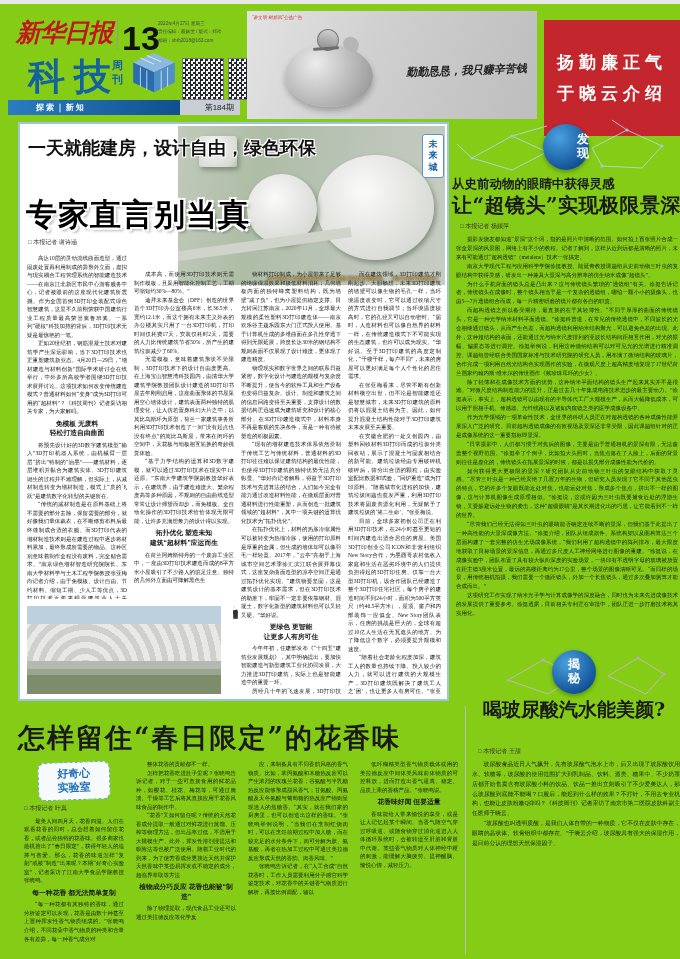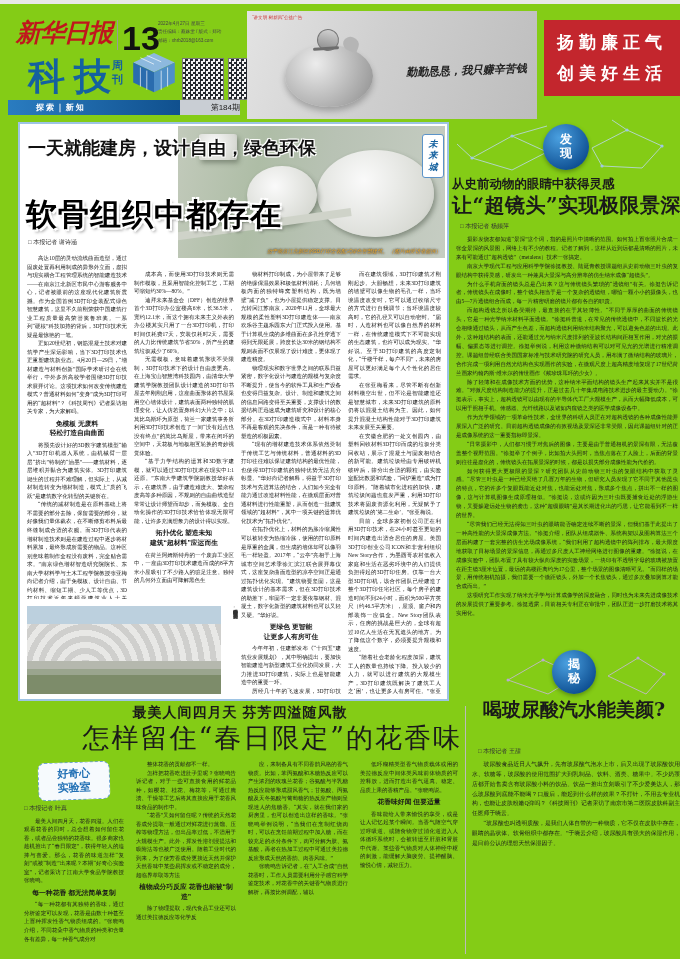--- a/index.html
+++ b/index.html
@@ -19,43 +19,43 @@
       background:repeating-conic-gradient(#23282d 0% 25%,#f4f4f4 0% 50%) 0 0/5px 5px;}
   .brand-big{left:28px;top:48px;font-size:37px;font-weight:bold;color:#14619f;
     font-family:"Liberation Sans",sans-serif;letter-spacing:9px;}
   .brand-small{left:112px;top:54px;font-size:11px;font-weight:bold;color:#14619f;width:12px;
     line-height:1.3;font-family:"Liberation Sans",sans-serif;}
   .cube{left:130px;top:46px;}
   .strip{left:8px;top:96px;width:232px;height:15px;display:flex;font-family:"Liberation Sans",sans-serif;}
   .strip-blue{width:144px;background:linear-gradient(90deg,#2a7cc0,#10508e);color:#fff;
     font-size:8px;font-weight:bold;display:flex;align-items:center;padding-left:28px;letter-spacing:2px;}
   .strip-gray{flex:1;background:#c9ced4;color:#222;font-size:8px;display:flex;align-items:center;
-    justify-content:flex-end;}
+    justify-content:flex-end;padding-right:6px;}
   
   .psa{left:247px;top:7px;width:290px;height:108px;background:linear-gradient(110deg,#e3e3e3,#cfcfcf 45%,#bdbdbd);
     overflow:hidden;}
   .psa-tag{position:absolute;left:5px;top:4px;font-size:4.6px;color:#c33;font-family:"Liberation Sans",sans-serif;}
   .pig-body{position:absolute;left:38px;top:34px;width:88px;height:62px;border-radius:50%;
     background:radial-gradient(circle at 35% 30%,#ececec,#a8a8a8 70%,#8a8a8a);box-shadow:0 4px 6px rgba(0,0,0,.25);}
   .pig-ear{position:absolute;left:96px;top:26px;width:16px;height:14px;border-radius:50% 50% 0 50%;
     background:#b5b5b5;transform:rotate(20deg);}
   .pig-coin{position:absolute;left:70px;top:18px;width:20px;height:20px;border-radius:50%;
     background:linear-gradient(#cfcfcf,#8f8f8f);border:1px solid #777;transform:rotate(12deg);}
   .pig-slot{position:absolute;left:66px;top:36px;width:26px;height:3px;background:#6d6d6d;border-radius:2px;transform:rotate(-4deg);}
   .psa-script{position:absolute;right:10px;top:52px;font-size:11px;font-style:italic;font-weight:bold;
     color:#222;font-family:"DejaVu Serif",serif;transform:rotate(-2deg);}
-  .slogan-box{left:544px;top:16px;width:136px;height:76px;background:#c3262d;display:flex;flex-direction:column;
+  .slogan-box{left:544px;top:16px;width:136px;height:116px;background:#c3262d;display:flex;flex-direction:column;
     align-items:center;justify-content:center;gap:8px;}
   .slogan-box div{color:#fff;font-size:17px;font-weight:bold;letter-spacing:5px;
     font-family:"Liberation Sans",sans-serif;white-space:nowrap;}
 
   
   .main-frame{left:18px;top:118px;width:427px;height:575px;border:2px solid #9ec4e4;background:#fff;}
-  .main-photo{position:absolute;left:158px;top:2px;right:2px;height:132px;overflow:hidden;
-    background:linear-gradient(100deg,#c2cabb 0%,#aebda6 30%,#b8c2b4 55%,#c6cdc3 100%);font-style:italic;}
+  .main-photo{position:absolute;left:158px;top:2px;right:2px;height:159px;overflow:hidden;
+    background:linear-gradient(100deg,#c2cabb 0%,#aebda6 30%,#b8c2b4 55%,#c6cdc3 100%);}
   .bldg{position:absolute;border-radius:50%;background:radial-gradient(circle at 40% 35%,#fafafa,#d8dad4 75%,#b9bcb4);
     box-shadow:2px 3px 5px rgba(60,70,55,.45);}
   .road{position:absolute;background:#cfd3c9;transform:rotate(-8deg);}
   .photo-cap{position:absolute;right:4px;bottom:3px;font-size:5.2px;color:#f3b033;
     text-shadow:0 0 2px #333,0 0 2px #333;font-family:"Liberation Sans",sans-serif;}
   .future-badge{position:absolute;right:1px;top:8px;width:16px;padding:4px 2px;background:#fff;
     border:1px solid #5b93c8;border-radius:3px;color:#14619f;font-weight:bold;font-size:9px;
     line-height:1.25;text-align:center;font-family:"Liberation Sans",sans-serif;}
   .kicker{position:absolute;left:8px;top:12px;font-size:18px;font-weight:bold;
     font-family:"Liberation Sans",sans-serif;color:#111;white-space:nowrap;
@@ -95,21 +95,21 @@
   .d-title{position:absolute;top:70px;width:100%;text-align:center;font-size:20px;font-weight:bold;
     font-family:"DejaVu Serif",serif;letter-spacing:0.5px;white-space:nowrap;}
   .d-byline{position:absolute;left:8px;top:100px;}
   .d-body{position:absolute;left:4px;right:2px;top:113px;bottom:2px;overflow:hidden;
     font-size:5.5px;line-height:1.62;text-align:justify;}
 
   
   .flower{left:18px;top:700px;width:444px;height:252px;}
   .f-kicker{position:absolute;top:0;width:100%;text-align:center;font-size:14px;font-weight:bold;
     font-family:"Liberation Sans",sans-serif;letter-spacing:1px;}
-  .f-title{position:absolute;top:16px;width:100%;text-align:right;font-size:27px;font-weight:normal;
+  .f-title{position:absolute;top:16px;width:100%;text-align:left;font-size:27px;font-weight:bold;
     font-family:"DejaVu Serif",serif;letter-spacing:2px;white-space:nowrap;}
   .fc{top:56px;height:194px;}
   .fc1{left:6px;width:100px;} .fc2{left:118px;width:100px;} .fc3{left:230px;width:100px;} .fc4{left:342px;width:98px;}
   .lab-badge{width:70px;margin:2px auto 4px;border:1.5px dashed #6fa5d6;border-radius:7px;padding:4px 0;
     color:#2271b5;font-weight:bold;font-size:11px;text-align:center;line-height:1.25;
     font-family:"Liberation Sans",sans-serif;background:#f6fafd;transform:rotate(-2deg);}
   .f-byline{margin:2px 0 4px;}
   .vrule{left:465px;top:702px;width:1px;height:248px;background:#bbb;}
 
   
@@ -163,34 +163,34 @@
     <div class="psa-tag">“讲文明 树新风”公益广告</div>
     <div class="pig-body"></div>
     <div class="pig-ear"></div>
     <div class="pig-coin"></div>
     <div class="pig-slot"></div>
     <div class="psa-script">勤勤恳恳，我只赚辛苦钱</div>
   </div>
 
   <div class="abs slogan-box">
     <div>扬勤廉正气</div>
-    <div>创美好生活</div>
+    <div>于晓云介绍</div>
   </div>
 
   <div class="abs main-frame">
     <div class="main-photo">
       <div class="bldg" style="left:52%;top:18%;width:44%;height:66%;"></div>
       <div class="bldg" style="left:26%;top:30%;width:26%;height:44%;"></div>
       <div class="bldg" style="left:8%;top:6%;width:14%;height:20%;border-radius:8%;"></div>
       <div class="road" style="left:-5%;top:72%;width:70%;height:6%;"></div>
       <div class="photo-cap">位于南京江北新区的3D打印全装配式绿色智慧建筑。 （图片由受访者提供）</div>
       <div class="future-badge">未来城</div>
     </div>
     <div class="kicker">一天就能建房，设计自由，绿色环保</div>
-    <div class="big-title t2">软骨组织中都存在</div>
+    <div class="big-title t2">专家直言别当真</div>
     <div class="byline main-byline">□ 本报记者 谢诗涵</div>
 
     <div class="colbox c1">
         <p class="para">高达10层的灵动流线曲面造型，通过固废处置再利用制成的异形外立面，虚拟与现实耦合工程管理系统的智能建造技术——在南京江北新区市民中心游客服务中心，记者被眼前的这座现代化建筑所震撼。作为全国首例3D打印全装配式绿色智慧建筑，这里不久前刚荣获中国建筑行业工程质量最高荣誉奖鲁班奖。一系列“硬核”科技加持的背后，3D打印技术无疑是最惊艳的一笔。</p>
         <p class="para">正如20世纪初，钢筋混凝土技术对建筑学产生深远影响，当下3D打印技术也正重塑建筑新业态。4月20日—29日，“增材建造与材料创新”国际学术研讨会在线举行，中外多所高校学者围绕3D打印技术展开讨论。这项技术如何改变传统建造模式？普通材料如何“变身”成为3D打印可用的“超材料”？《科技周刊》记者采访相关专家，为大家解码。</p>
         <div class="subhead">免模板 无废料
 轻松打造自由曲面</div>
         <p class="para">将预先设计好的3D数字建筑模型“输入”3D打印机器人系统，由机械臂一层层“挤出”特制的“油墨”——建筑材料，逐层堆积并黏合为建筑实体。3D打印建筑诞生的过程并不难理解，但实际上，从减材制造转变为增材制造，模式上“质的飞跃”是建筑数字化转型的关键所在。</p>
         <p class="para">“传统的减材制造是在原料基础上将不需要的部分去除，保留需要的部分，就好像我们量体裁衣，在不断修剪布料后最终缝制成合适的衣服。而3D打印代表的增材制造技术则是在建造过程中逐步将材料累加，最终形成所需要的物品。这种区别意味着制作全程没有废料，完全贴合需求。”南京绿色增材智造研究院院长、东南大学材料学与土木工程学院教授张亚梅向记者介绍，由于免模板、设计自由、节约材料、缩短工期、少人工等优点，3D打印技术近年来颇受建筑业人士关注。“立模、配筋、浇筑、拆除模板的传统建造方式过程繁杂，开模和人工</p>
       </div>
@@ -235,42 +235,41 @@
       </g>
       <g fill="#9fc6e6">
         <circle cx="20" cy="40" r="1.6"></circle>
           <circle cx="60" cy="18" r="1.6"></circle>
           <circle cx="95" cy="34" r="1.6"></circle>
         <circle cx="175" cy="12" r="1.6"></circle>
           <circle cx="210" cy="28" r="1.6"></circle>
           <circle cx="150" cy="48" r="1.6"></circle>
       </g>
     </svg>
-    <div class="round-badge" style="left:91px;top:2px;">
+    <div class="round-badge" style="left:91px;top:2px;justify-content:flex-end;">
       <span>发现</span>
     </div>
     <div class="d-kicker">从史前动物的眼睛中获得灵感</div>
     <div class="d-title">让“超镜头”实现极限景深</div>
     <div class="byline d-byline">□ 本报记者 杨频萍</div>
     <div class="d-body">
         <p class="para">摄影发烧友都知道“景深”这个词，指的是照片中清晰的范围。如何拍上百张照片合成一张全景深的风景图，网络上有不少的教程。记者了解到，这样从近到远都是清晰的照片，未来有可能通过“超构透镜”（metalens）技术一张搞定。</p>
         <p class="para">南京大学现代工程与应用科学学院徐挺教授、陆延青教授课题组从史前动物三叶虫的复眼结构中获得灵感，研发出一种兼具大景深与高分辨率的仿生纳米成像“超镜头”。</p>
         <p class="para">为什么手机背面的镜头总是凸出来？这与传统镜头繁琐的“透镜组”有关。徐挺告诉记者，传统镜头在成像时，整个镜头相当于是一个复杂的透镜组，哪怕一颗小小的摄像头，也由5—7片透镜组合而成，每一片精密研磨的镜片都有各自的职责。</p>
         <p class="para">而超构透镜之所以备受期待，最直接的在于其轻薄性。“不同于厚厚的曲面的传统镜头，它是一种光学纳米材料平面透镜。”徐挺科普道，在常见的传统透镜中，不同波长的光会相继通过镜头，从而产生色差，而超构透镜利用纳米结构聚光，可以避免色差的出现。此外，这种超结构的表面，还能通过光与纳米尺度排列的亚波长结构间距相互作用，对光的振幅、偏振态等进行调控。徐挺举例说，利用这种微纳结构可以对可见光的光谱进行精准调控。课题组曾经联合美国国家标准与技术研究院的研究人员，用布满了微纳结构的玻璃片，合作完成一项利用自然光结构色实现画作的实验，在微观尺度上超高精度地复现了17世纪荷兰画家约翰内斯·维米尔的传世画作《戴珍珠耳环的少女》。</p>
         <p class="para">除了轻薄和在成像技术方面的优势，这种纳米平面结构的镜头生产起来其实并不是很难。“对微尺度结构制造能力的提升，正是过去几十年集成电路技术进步的最主要动力。”徐挺表示，事实上，超构透镜可以由现有的半导体代工厂大规模生产，从而大幅降低成本，可以用于照相手机、传感器、光纤线路以及诸如内窥镜之类的医学成像设备中。</p>
         <p class="para">作为光学领域的一项革命性技术，全世界的科研人员正在对超构透镜的各种成像性能开展深入广泛的研究。目前超构透镜成像的有效视场及景深还非常受限，因此课题组针对的正是成像系统的这一重要指标即景深。</p>
         <p class="para">“日常摄影中，人们都习惯于对焦后的图像，主要是由于普通相机的景深有限，无法覆盖整个视野范围。”徐挺举了个例子，比如拍大头照时，当焦点落在了人脸上，后面的背景则往往是虚化的，传统镜头在拓展景深的时候，都是以损失部分成像性能为代价的。</p>
         <p class="para">如何获得更大更极限的景深？研究团队从史前动物三叶虫的复眼结构中获取了灵感。“尽管三叶虫是一种已经灭绝了几百万年的生物，但研究人员发现了它不同于其他昆虫的特点，它的许多个复眼既能近处对焦，也能远处对焦，形成多个焦点，拼出不一样的图像，这与计算机图像生成原理相似。”徐挺说，这或许因为三叶虫既要捕食近处的浮游生物，又要躲避远处生物的袭击，这种“超级眼睛”是其长期进化出的巧思，让它能看到不一样的世界。</p>
         <p class="para">“尽管我们已经无法得知三叶虫的眼睛能否确定连续不断的景深，但我们基于此提出了一种高性能的大景深成像方法。”徐挺介绍，团队从组成器件、系统构架以及图构算法三个层面构建了一套完整的仿生光场成像系统，“我们利用了超构透镜中的阵列排布，最大限度地获取了目标场景的景深信息，再通过多尺度人工神经网络进行图像的重建。”徐挺说，在成像实验中，团队布置了具有较大纵向深度的实验场景，一块印有不透明字母的玻璃被放置在距主镜3厘米位置，最远的高楼距离约为17公里，整个场景的图像清晰可见。“而同样的场景，用传统相机拍摄，我们需要一个微距镜头，外加一个长焦镜头，通过多次叠加测算才能合成而出。”</p>
         <p class="para">这项研究工作实现了纳米光子学与计算成像学的深度融合，同时也为未来先进成像技术的发展提供了重要参考。徐挺透露，目前相关专利正在审批中，团队正进一步打磨技术将其实用化。</p>
       </div>
   </div>
 
   <div class="abs flower">
-    <div class="f-kicker">最美人间四月天 芬芳四溢随风散</div>
     <div class="f-title">怎样留住“春日限定”的花香味</div>
 
     <div class="abs colbox fc fc1">
       <div class="lab-badge">
         <div>好奇心</div>
         <div>实验室</div>
       </div>
       <div class="byline f-byline">□ 本报记者 叶真</div>
       <div>
           <p class="para">最美人间四月天，花香四溢。人们在观看花香的同时，总会想着如何留住花香，或者品尝独特的花香味。很多商家也趁机推出了“春日限定”，获得年轻人的追捧与喜爱。那么，花香的味道怎样“复刻”或被“制造”出来呢？本期“好奇心实验室”，记者采访了江南大学食品学院教授张晓鸣。</p>

